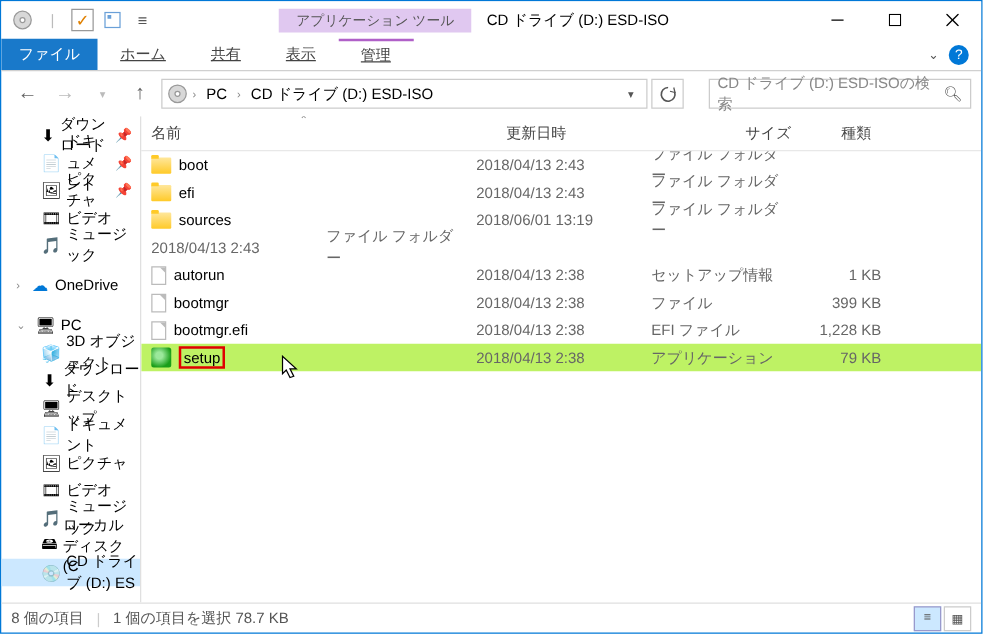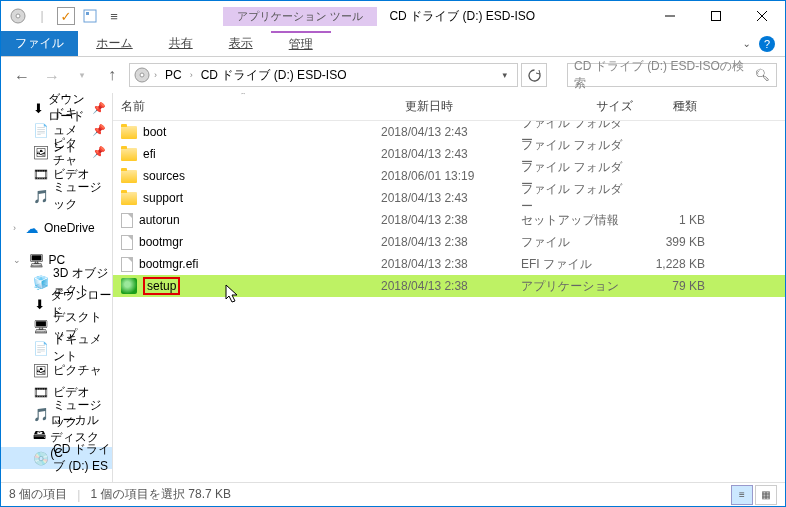--- a/index.html
+++ b/index.html
@@ -272,24 +272,20 @@
         <div class="row">
           <div class="cell-name">
             <span class="folder-ico"></span>
             <span class="fname">sources</span>
           </div>
           <div class="cell-date">2018/06/01 13:19</div>
           <div class="cell-type">ファイル フォルダー</div>
           <div class="cell-size"></div>
         </div>
         <div class="row">
-          <div class="cell-name">
-            <span class="folder-ico"></span>
-            <span class="fname">support</span>
-          </div>
           <div class="cell-date">2018/04/13 2:43</div>
           <div class="cell-type">ファイル フォルダー</div>
           <div class="cell-size"></div>
         </div>
         <div class="row">
           <div class="cell-name">
             <span class="file-ico"></span>
             <span class="fname">autorun</span>
           </div>
           <div class="cell-date">2018/04/13 2:38</div>

